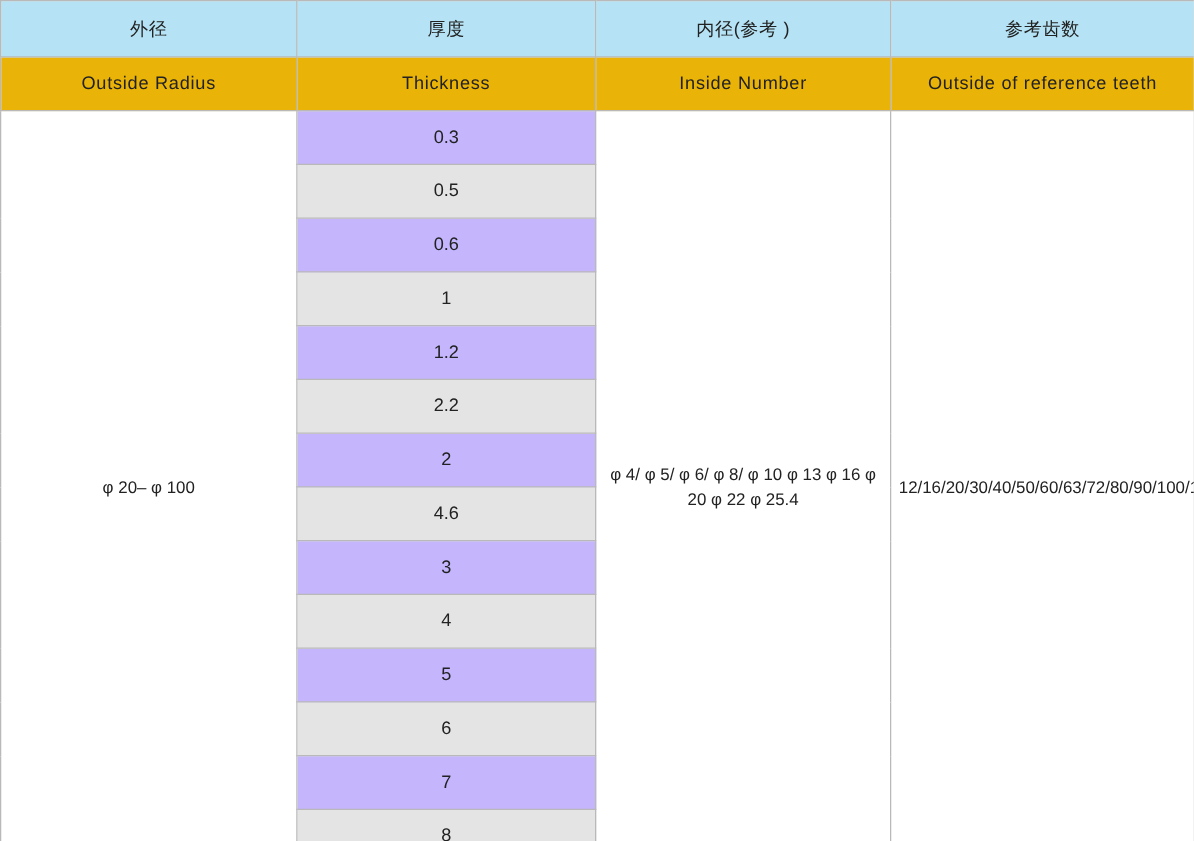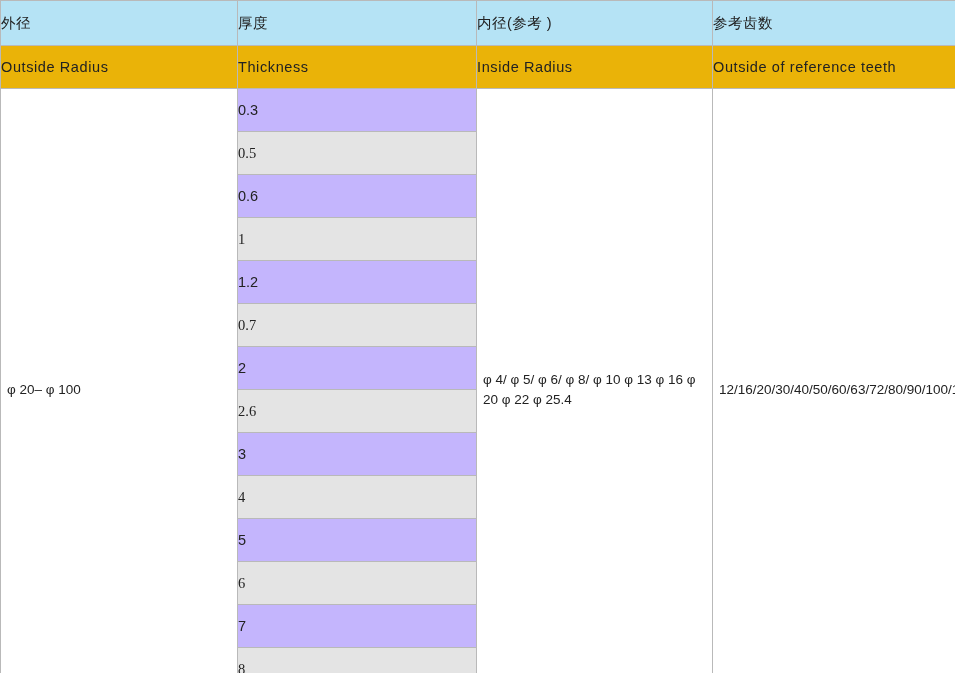--- a/index.html
+++ b/index.html
@@ -19,21 +19,21 @@
     border-collapse: collapse;
     table-layout: fixed;
   }
   table.spec-table col.c1 { width: 237px; }
   table.spec-table col.c2 { width: 239px; }
   table.spec-table col.c3 { width: 236px; }
   table.spec-table col.c4 { width: 243px; }
 
   .spec-table td, .spec-table th {
     border: 1px solid #b9b9b9;
-    text-align: left;
+    text-align: center;
     vertical-align: middle;
     font-weight: normal;
     font-size: 14.5px;
     padding: 0;
   }
   .hdr-cn td {
     background: #b5e3f5;
     height: 44px;
     font-size: 14.5px;
     letter-spacing: 0.5px;
@@ -46,21 +46,20 @@
   }
   .body-row td {
     height: 42px;
   }
   td.thickness {
     background: #c4b5fd;
     font-size: 14.5px;
   }
   td.thickness.alt {
     background: #e4e4e4;
-    font-family: Liberation Serif, serif;
   }
   td.merge-cell {
     background: #ffffff;
     font-size: 13.5px;
     line-height: 1.45;
     padding: 0 6px;
   }
   td.merge-cell.outside {
     font-size: 13.5px;
   }
@@ -84,21 +83,21 @@
   <tbody>
     <tr class="hdr-cn">
       <td>外径</td>
       <td>厚度</td>
       <td>内径(参考 )</td>
       <td>参考齿数</td>
     </tr>
     <tr class="hdr-en">
       <td>Outside  Radius</td>
       <td>Thickness</td>
-      <td>Inside  Radius</td>
+      <td>Inside  Number</td>
       <td>Outside of reference teeth</td>
     </tr>
 
     <tr class="body-row">
       <td class="merge-cell outside" rowspan="14">φ 20– φ 100</td>
       <td class="thickness">0.3</td>
       <td class="merge-cell inside" rowspan="14">φ 4/ φ 5/ φ 6/ φ 8/ φ 10 φ 13 φ 16 φ 20 φ 22 φ 25.4</td>
       <td class="merge-cell teeth" rowspan="14">12/16/20/30/40/50/60/63/72/80/90/100/120/128/150</td>
     </tr>
     <tr class="body-row">
@@ -107,27 +106,27 @@
     <tr class="body-row">
       <td class="thickness">0.6</td>
     </tr>
     <tr class="body-row">
       <td class="thickness alt">1</td>
     </tr>
     <tr class="body-row">
       <td class="thickness">1.2</td>
     </tr>
     <tr class="body-row">
-      <td class="thickness alt">0.7</td>
+      <td class="thickness alt">2.2</td>
     </tr>
     <tr class="body-row">
       <td class="thickness">2</td>
     </tr>
     <tr class="body-row">
-      <td class="thickness alt">2.6</td>
+      <td class="thickness alt">4.6</td>
     </tr>
     <tr class="body-row">
       <td class="thickness">3</td>
     </tr>
     <tr class="body-row">
       <td class="thickness alt">4</td>
     </tr>
     <tr class="body-row">
       <td class="thickness">5</td>
     </tr>

